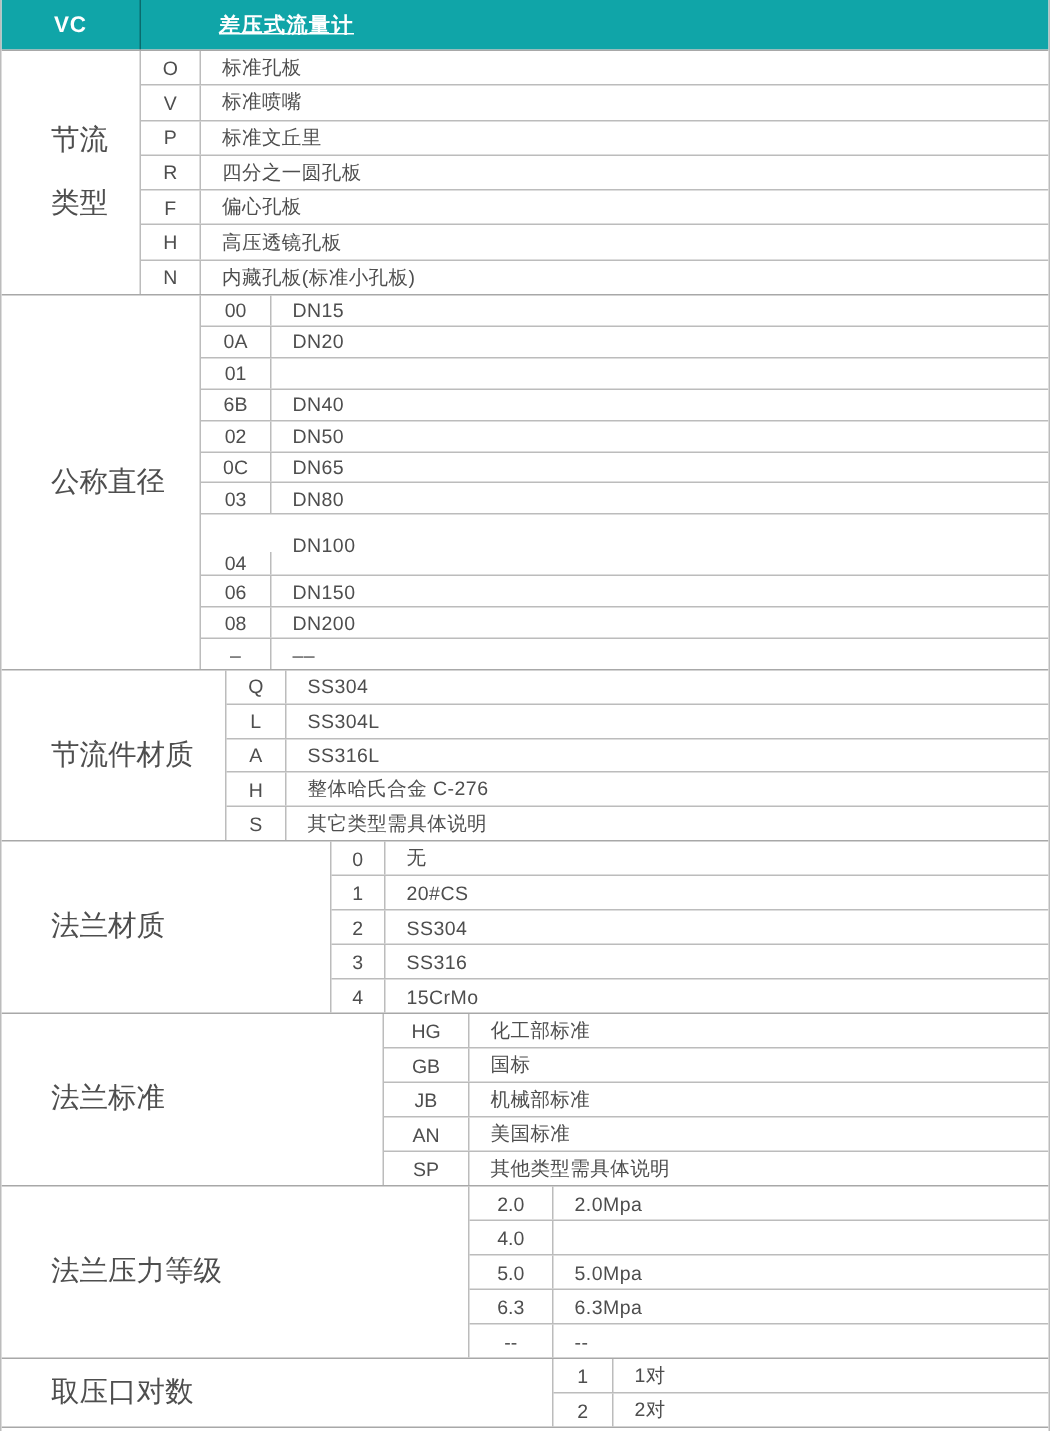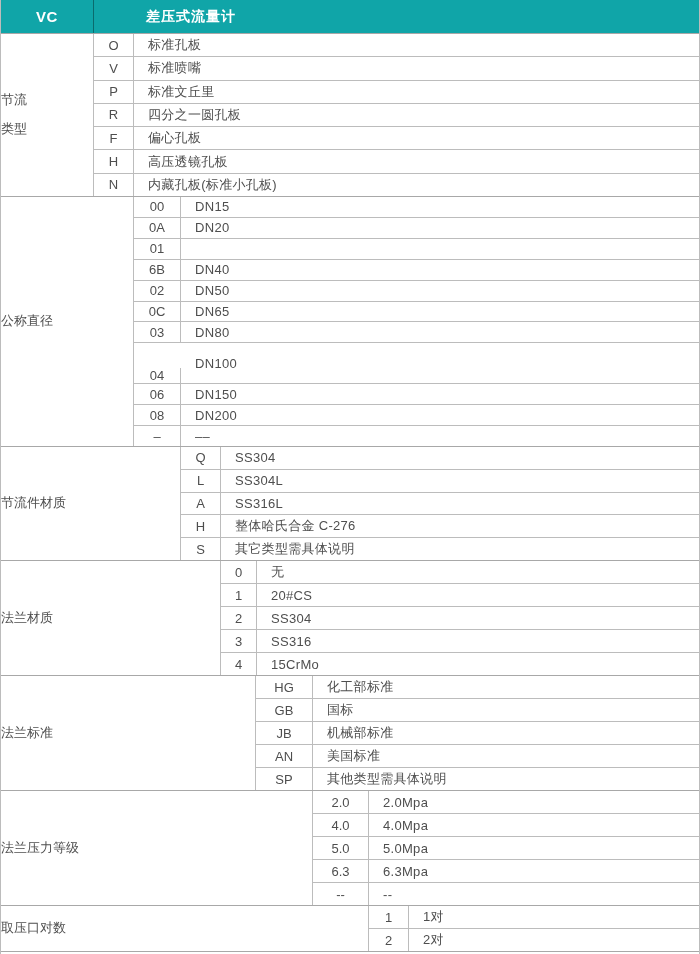--- a/index.html
+++ b/index.html
@@ -41,35 +41,37 @@
     border-right:1px solid rgba(0,0,0,0.35);
     letter-spacing:0.5px;
   }
   .header-title{
     flex:1;
     display:flex;
     align-items:center;
     padding-left:52px;
     font-size:14px;
     letter-spacing:1px;
+    text-decoration:underline;
   }
   .sections{
     border-bottom:1px solid var(--border-strong);
   }
   .section{
     display:flex;
     border-top:1px solid var(--border-strong);
   }
   .label{
     display:flex;
     align-items:center;
+    padding-left:33px;
     border-right:1px solid var(--border);
     white-space:pre-line;
     line-height:2.2;
-    font-size:13px;
+    font-size:19px;
     flex-shrink:0;
   }
   .rows{
     flex:1;
     display:flex;
     flex-direction:column;
   }
   .row{
     flex:1;
     display:flex;
@@ -179,21 +181,21 @@
             <div class="code" style="width: 47px;">08</div>
             <div class="desc">DN200</div>
           </div>
           <div class="row">
             <div class="code" style="width: 47px;">–</div>
             <div class="desc">––</div>
           </div>
         </div>
       </div>
       <div class="section" style="height: 114px;">
-        <div class="label" style="width: 180px;">节流件材质</div>
+        <div class="label" style="width: 150px;">节流件材质</div>
         <div class="rows">
           <div class="row">
             <div class="code" style="width: 40px;">Q</div>
             <div class="desc">SS304</div>
           </div>
           <div class="row">
             <div class="code" style="width: 40px;">L</div>
             <div class="desc">SS304L</div>
           </div>
           <div class="row">
@@ -262,21 +264,20 @@
       </div>
       <div class="section" style="height: 115px;">
         <div class="label" style="width: 312px;">法兰压力等级</div>
         <div class="rows">
           <div class="row">
             <div class="code" style="width: 56px;">2.0</div>
             <div class="desc">2.0Mpa</div>
           </div>
           <div class="row">
             <div class="code" style="width: 56px;">4.0</div>
-            <div class="desc">4.0Mpa</div>
           </div>
           <div class="row">
             <div class="code" style="width: 56px;">5.0</div>
             <div class="desc">5.0Mpa</div>
           </div>
           <div class="row">
             <div class="code" style="width: 56px; text-align: center;">6.3</div>
             <div class="desc">6.3Mpa</div>
           </div>
           <div class="row">

